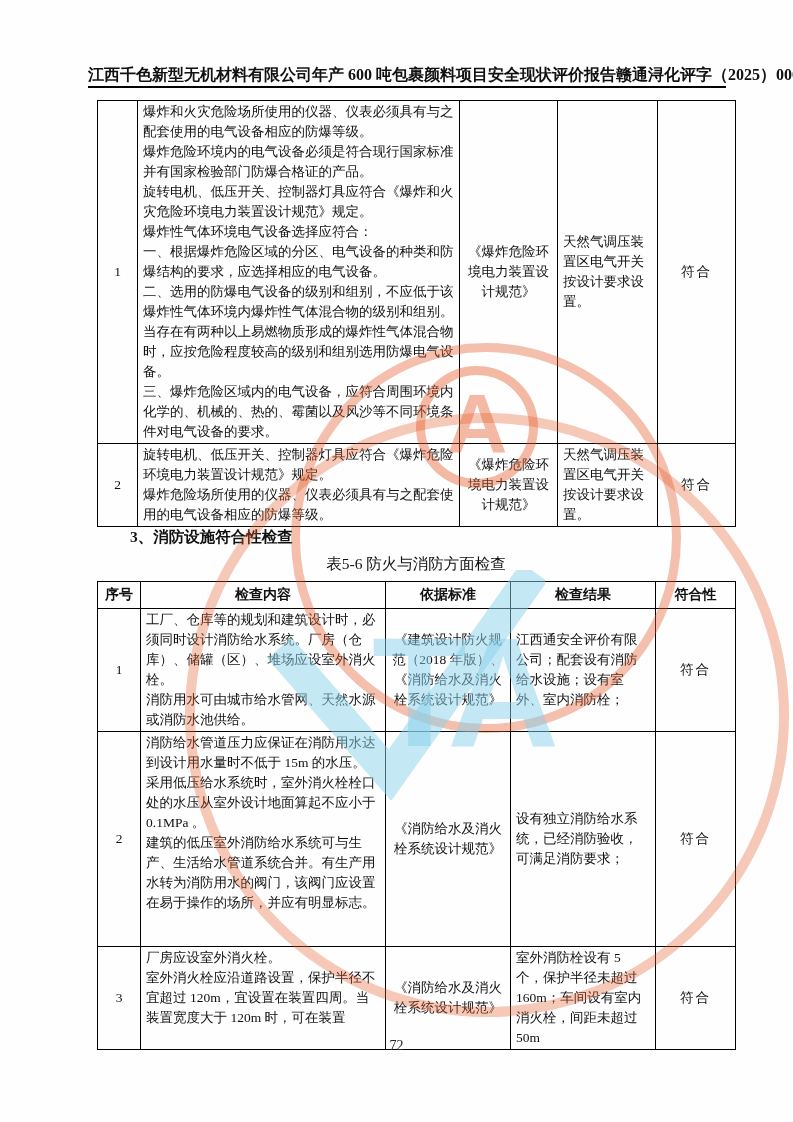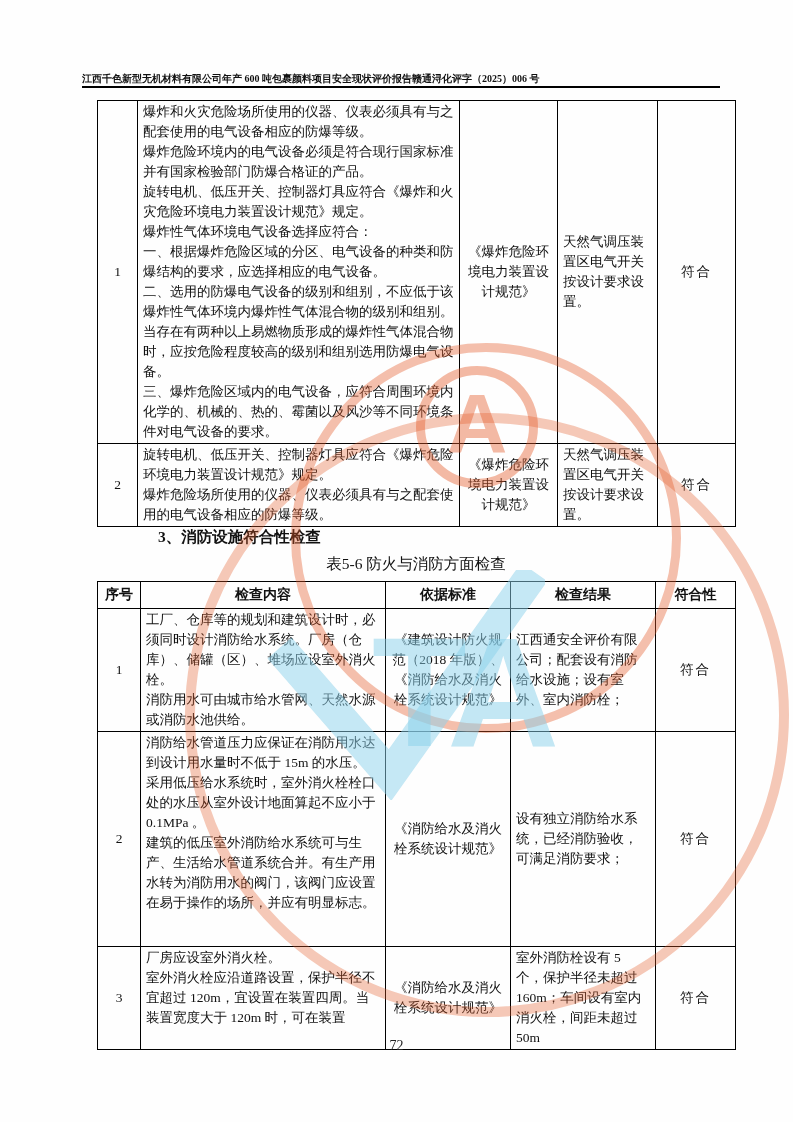--- a/index.html
+++ b/index.html
@@ -7,43 +7,43 @@
     position:relative;
     width:793px;height:1122px;
     margin:0 auto;
     background:#fefefe;
     font-family:"Liberation Serif", serif;
     color:#111;
     overflow:hidden;
   }
   
   .hdr{
-    position:absolute;left:82px;top:60px;width:638px;height:26px;
+    position:absolute;left:88px;top:60px;width:638px;height:26px;
     border-bottom:2px solid #000;
     display:flex;align-items:flex-end;
-    font-weight:bold;font-size:10px;line-height:1.4;
+    font-weight:bold;font-size:16px;line-height:1.4;
     white-space:nowrap;
   }
   
   table{border-collapse:collapse;table-layout:fixed;position:absolute;left:97px;width:638px;background:transparent;}
   td,th{border:1.5px solid #000;padding:1px 5px;overflow:hidden;font-size:13.5px;line-height:20px;vertical-align:middle;}
   .t1{top:100px;}
   .t2{top:581px;}
   .cell-no{text-align:center;font-size:13.5px;}
   .cell-content{vertical-align:top;text-align:left;white-space:pre-line;}
   .cell-standard{text-align:center;white-space:pre-line;}
   .cell-result{text-align:left;white-space:pre-line;}
   .cell-ok{text-align:center;letter-spacing:2px;}
   .t2 th{font-weight:bold;text-align:center;font-size:14px;height:26px;padding:0 2px;font-family:Liberation Serif, serif;}
   .rh338{height:338px;} .rh82{height:82px;}
   .rh115{height:113px;} .rh216{height:215px;} .rh97{height:95px;}
   
   .sec-heading{
     position:absolute;left:130px;top:527px;
-    font-weight:bold;font-size:15.5px;margin-left:28px;
+    font-weight:bold;font-size:15.5px;
   }
   .tbl-caption{
     position:absolute;left:97px;top:554px;width:638px;
     text-align:center;font-weight:normal;font-size:15.5px;
   }
   
   .pageno{
     position:absolute;left:0;top:1038px;width:793px;
     text-align:center;font-size:14px;color:#222;
   }

